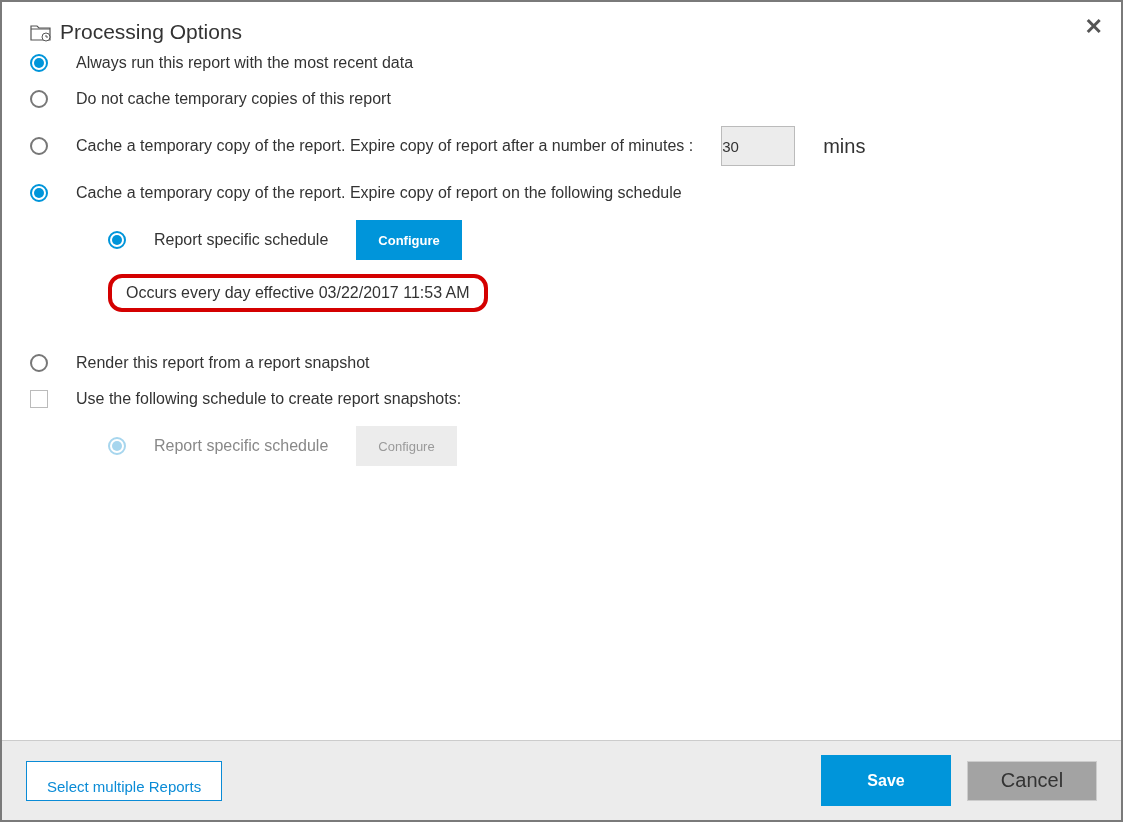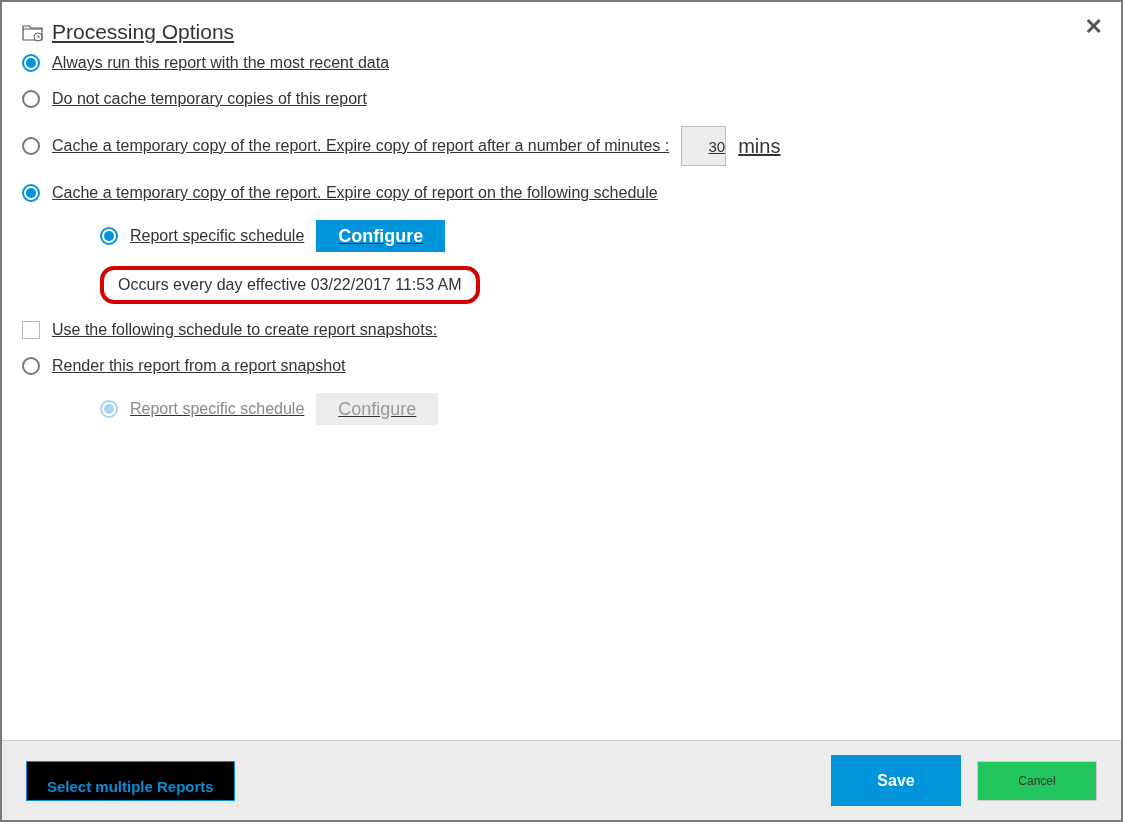--- a/index.html
+++ b/index.html
@@ -10,23 +10,22 @@
     background: #fff;
     width: 1123px;
     height: 822px;
     border: 2px solid #7a7a7a;
     display: flex;
     flex-direction: column;
     position: relative;
   }
   .content {
     flex: 1;
-    padding: 18px 28px 0 20px;
+    padding: 18px 28px 0 28px;
     overflow: auto;
-    text-decoration: underline;
   }
   .header-row {
     display: flex;
     align-items: center;
     gap: 8px;
     margin-bottom: 10px;
   }
   .title {
     font-size: 21px;
     color: #333;
@@ -43,21 +42,21 @@
     right: 18px;
     font-size: 22px;
     color: #555;
     cursor: pointer;
     line-height: 1;
     font-weight: bold;
   }
   .opt-row {
     display: flex;
     align-items: center;
-    gap: 12px;
+    gap: 28px;
     margin-bottom: 18px;
   }
   .indent-1 { }
   .indent-2 { margin-left: 78px; }
   .radio, .radio-outline {
     width: 18px;
     height: 18px;
     border-radius: 50%;
     border: 2px solid #777;
     display: inline-flex;
@@ -88,91 +87,91 @@
   }
   .checkbox {
     width: 18px;
     height: 18px;
     border: 1px solid #bbb;
     background: #fff;
     flex-shrink: 0;
   }
   .label-text { font-size: 16px; color: #333; }
   .input-minutes {
-    width: 45px;
-    height: 40px;
-    text-align: right;
+    width: 74px;
+    height: 40px;
+    text-align: left;
     border: 1px solid #bbb;
     background: #ececec;
     font-size: 15px;
     color: #333;
   }
   .mins-label { font-size: 20px; color: #333; }
   .btn {
-    height: 32px;
+    height: 40px;
     padding: 0 22px;
-    font-size: 18px;
+    font-size: 13px;
     border: none;
     cursor: pointer;
     font-weight: 600;
   }
   .btn-primary { background: #0095da; color: #fff; }
   .btn-disabled {
     background: #ececec;
     color: #9a9a9a;
     cursor: default;
     font-weight: 400;
   }
   .highlight-box {
     border: 4px solid #d40000;
     border-radius: 14px;
     padding: 6px 14px;
     display: inline-block;
     font-size: 16px;
     color: #333;
     margin-left: 78px;
     margin-top: -4px;
-    margin-bottom: 17px;
+    margin-bottom: 32px;
   }
   .footer {
     background: #ececec;
     border-top: 1px solid #ccc;
     padding: 14px 24px;
     display: flex;
     align-items: center;
     gap: 16px;
   }
   .btn-outline {
-    background: #000000;
+    background: #ffffff;
     border: 1px solid #0a8bd6;
     color: #0a8bd6;
     height: 40px;
     padding: 16px 20px;
     font-size: 15px;
-    font-weight: 700;
+    font-weight: 400;
     cursor: pointer;
   }
   .spacer { flex: 1; }
   .btn-save {
     background: #0095da;
     color: #fff;
     border: none;
     height: 51px;
     width: 130px;
     font-size: 16px;
     font-weight: 600;
     cursor: pointer;
   }
   .btn-cancel {
-    background: #22c55e;
+    background: #a3a3a3;
     border: 1px solid #ccc;
     color: #333;
     height: 40px;
-    width: 120px;
-    font-size: 12px;
+    width: 130px;
+    font-size: 20px;
     cursor: pointer;
   }
   .folder-icon svg { display: block; }
 </style>
 </head>
 <body>
 
 <div class="close-btn">✕</div>
 
 <div class="content">
@@ -222,29 +221,29 @@
     <span class="label-text">Report specific schedule</span>
     <button class="btn btn-primary">Configure</button>
   </div>
 
   
   <div class="highlight-box">
     <span>Occurs every day effective 03/22/2017 11:53 AM</span>
   </div>
 
   
-  <div class="opt-row indent-1">
-    <span class="checkbox"></span>
-    <span class="label-text">Use the following schedule to create report snapshots:</span>
-  </div>
-
-  
   <div class="opt-row" style="margin-top:10px">
     <span class="radio"></span>
     <span class="label-text">Render this report from a report snapshot</span>
+  </div>
+
+  
+  <div class="opt-row indent-1">
+    <span class="checkbox"></span>
+    <span class="label-text">Use the following schedule to create report snapshots:</span>
   </div>
 
   
   <div class="opt-row indent-2">
     <span class="radio disabled-fill"></span>
     <span class="label-text" style="color:#888">Report specific schedule</span>
     <button class="btn btn-disabled">Configure</button>
   </div>
 
 </div>

